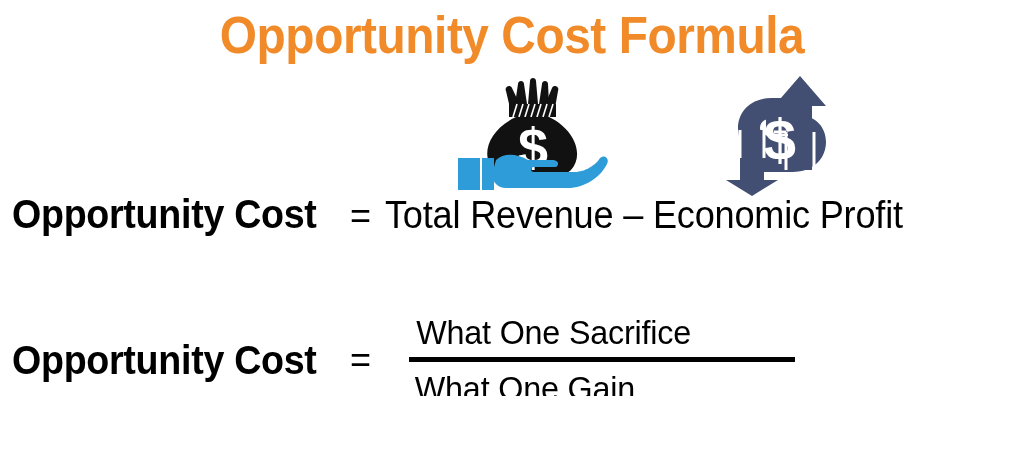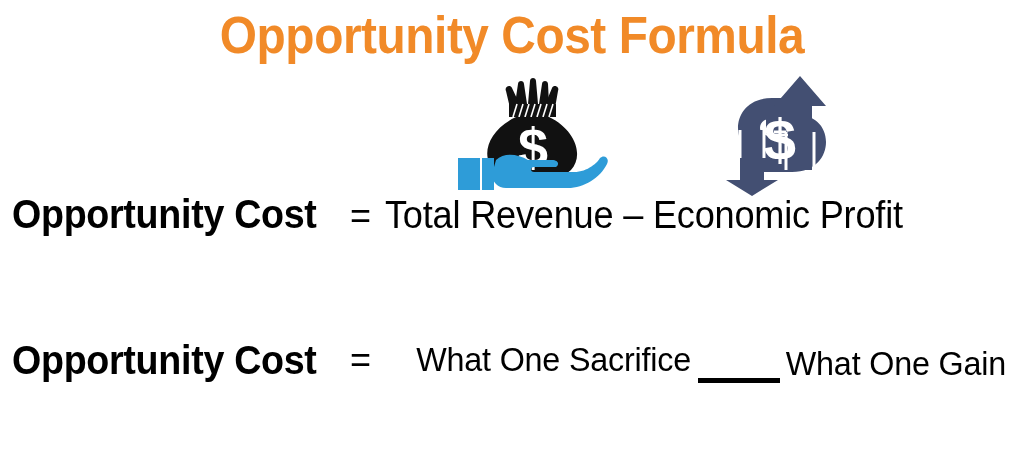--- a/index.html
+++ b/index.html
@@ -100,21 +100,22 @@
     height: 110px;
     display: flex;
     align-items: center;
     white-space: nowrap;
   }
   #formula-line-2 .lhs-label { align-self: center; }
   #formula-line-2 .eq-sign { align-self: center; margin-right: 38px; }
 
   .fraction {
     display: inline-flex;
-    align-items: flex-end;
+    flex-direction: column;
+    align-items: flex-start;
     justify-content: center;
     min-width: 386px;
   }
   .frac-num, .frac-den {
     font-size: 34px;
     font-weight: normal;
     color: #000000;
     font-family: "Liberation Sans Narrow", "Liberation Sans", "DejaVu Sans", sans-serif;
     transform: scaleX(0.95);
     letter-spacing: -0.2px;

